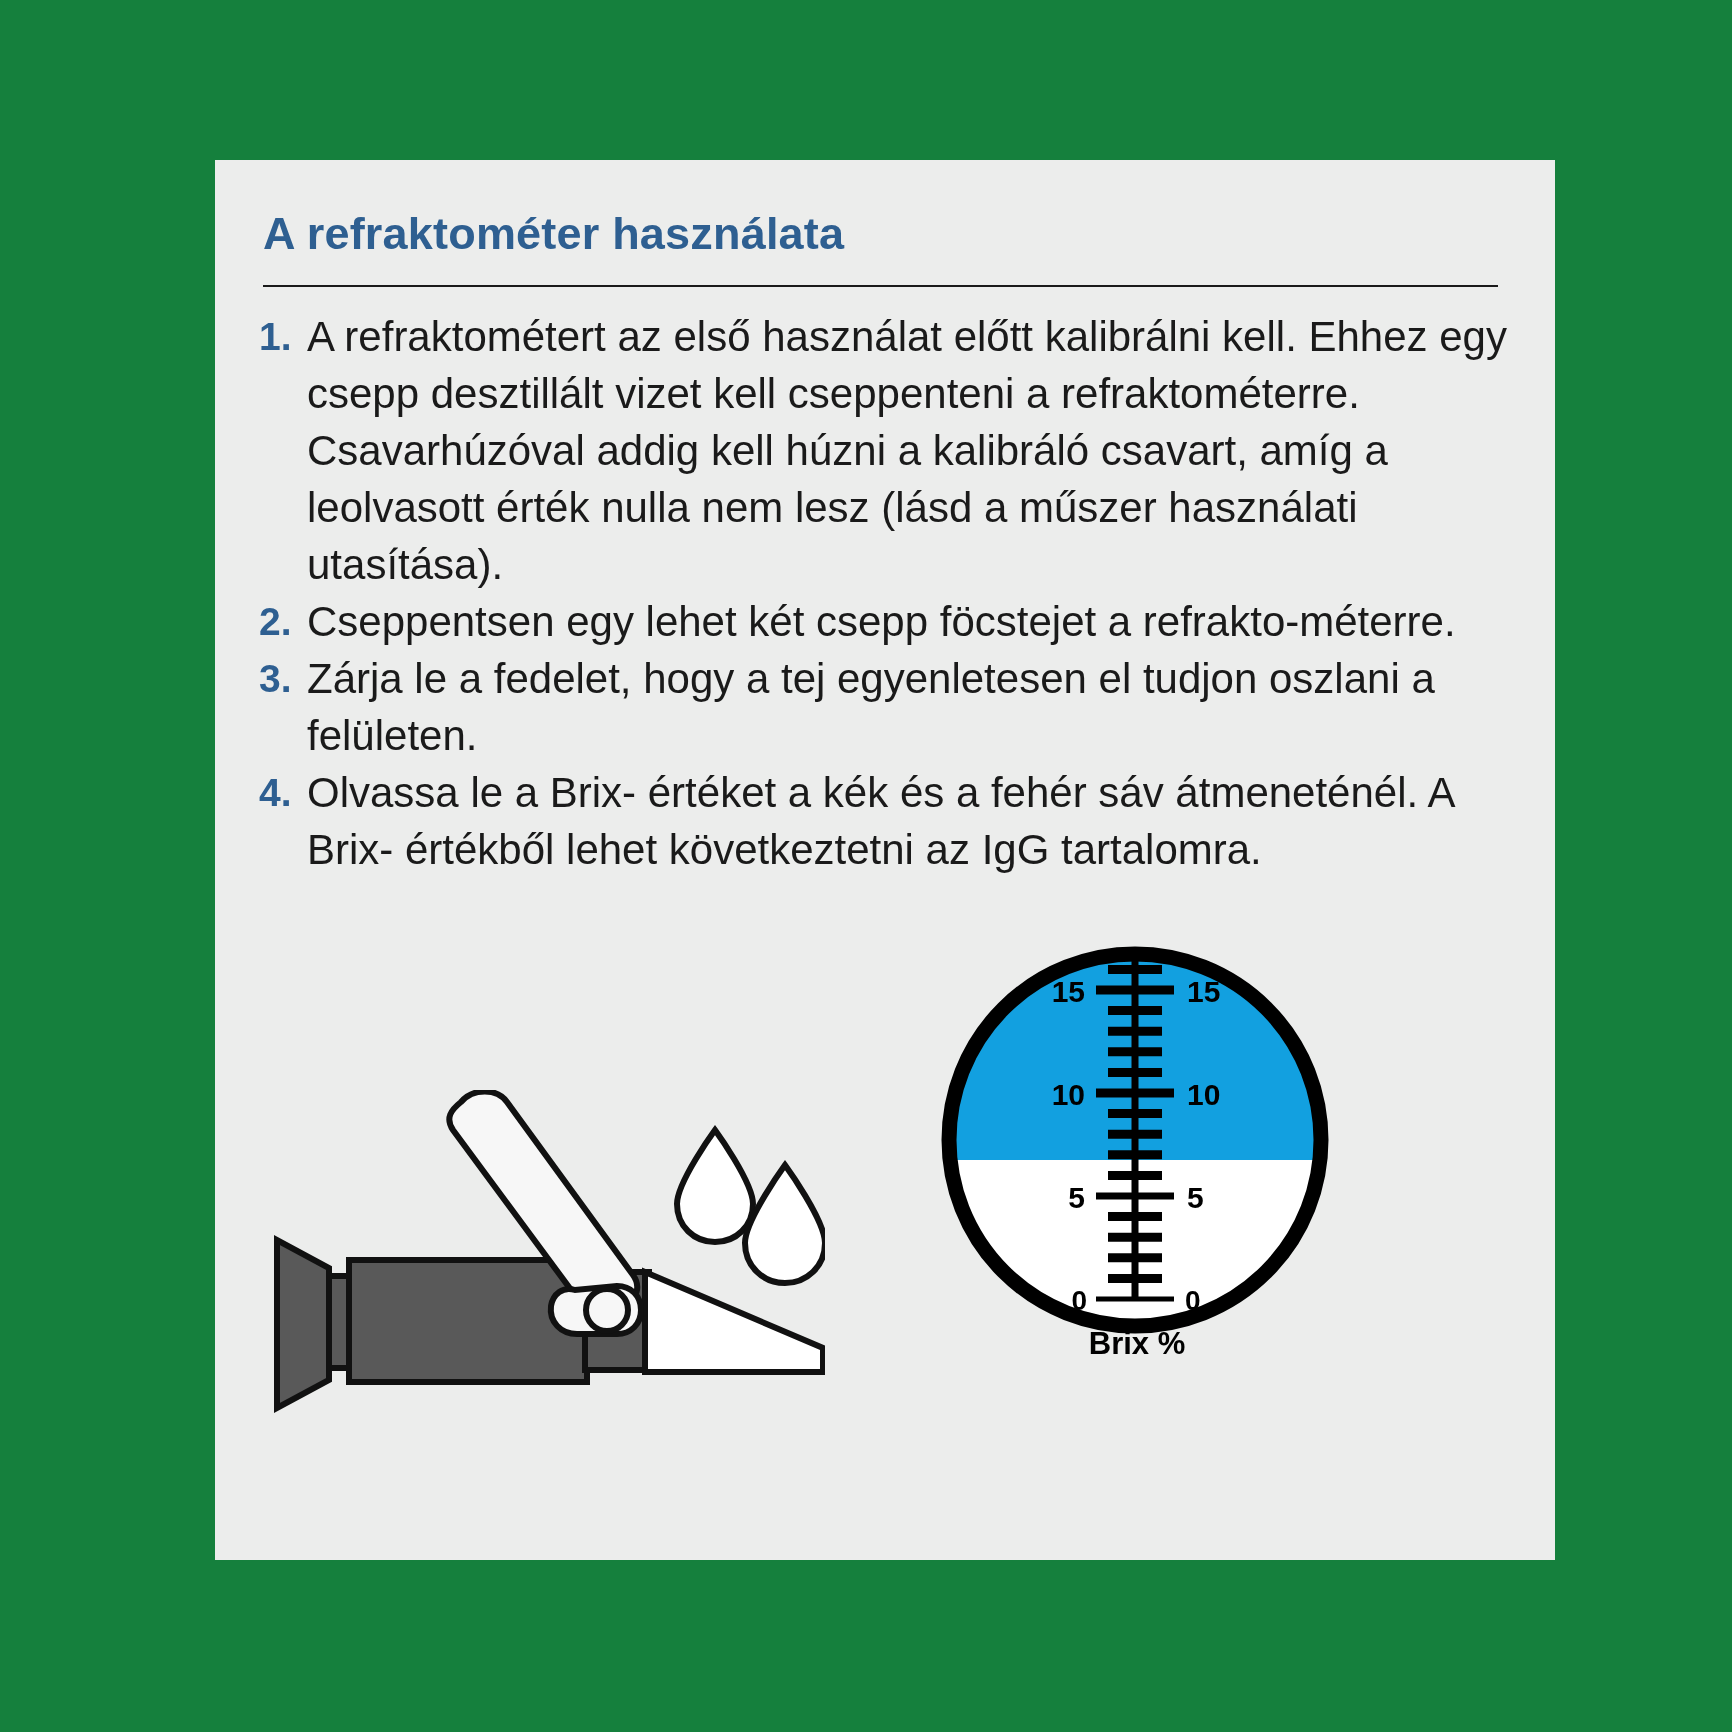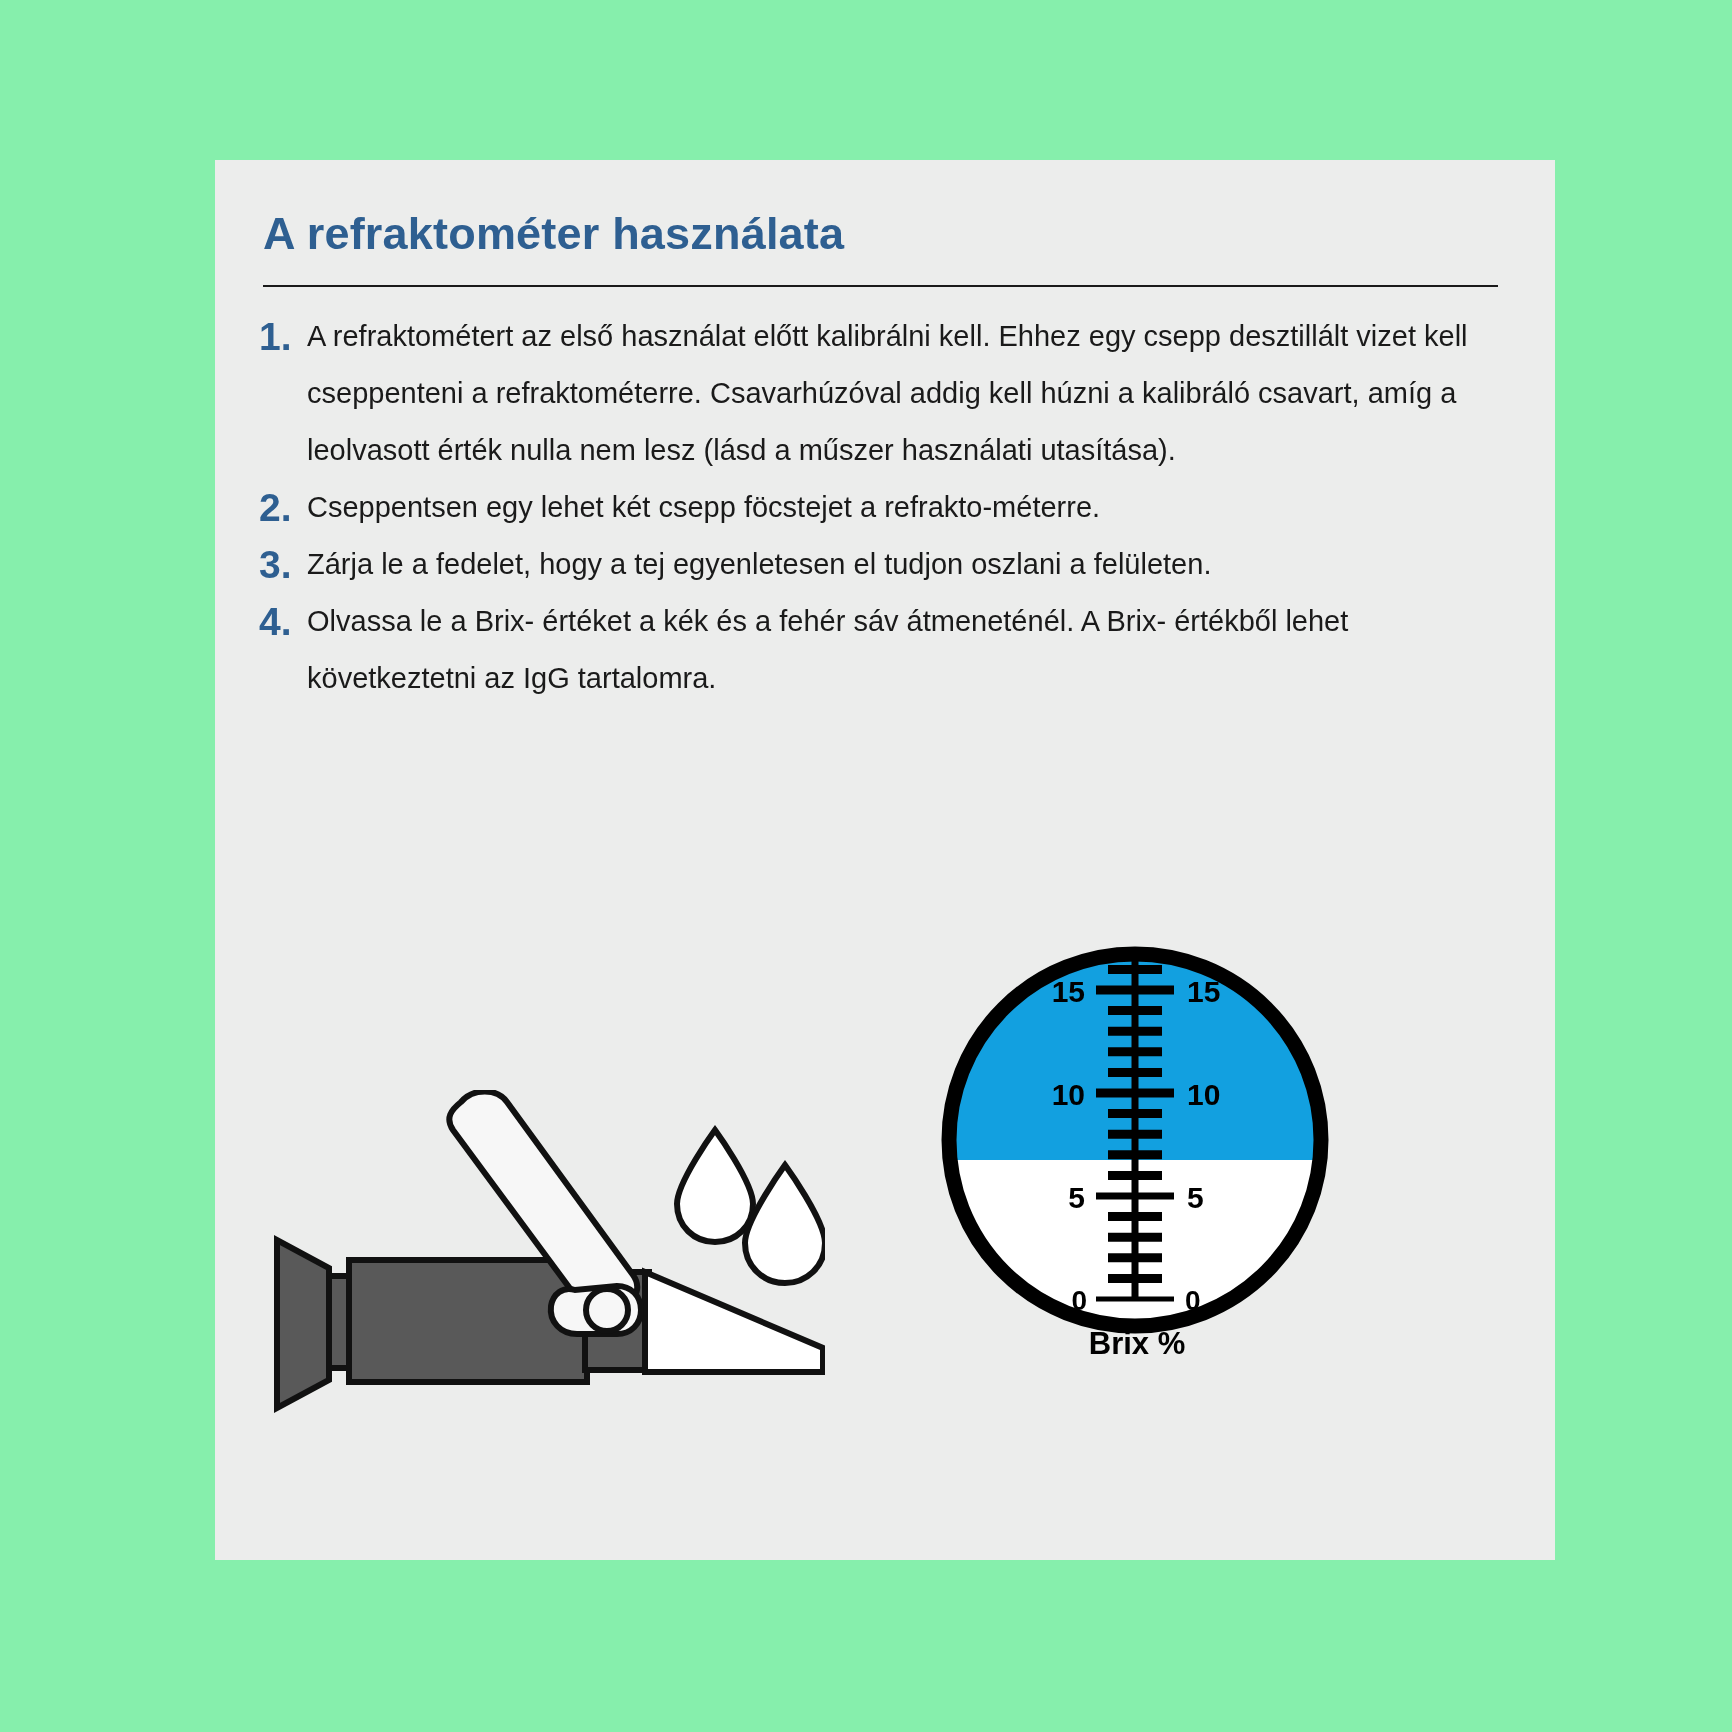--- a/index.html
+++ b/index.html
@@ -11,21 +11,21 @@
     width: 1732px;
     height: 1732px;
     font-family: "Liberation Sans", sans-serif;
     overflow: hidden;
   }
 
   #page {
     position: relative;
     width: 1732px;
     height: 1732px;
-    background: #86efac;
+    background: #15803d;
   }
 
   
   #panel {
     position: absolute;
     left: 215px;
     top: 160px;
     width: 1340px;
     height: 1400px;
     background: #ecedec;
@@ -70,21 +70,21 @@
     text-align: left;
     font-size: 39px;
     font-weight: bold;
     color: #2e5f91;
     line-height: 57px;
     padding-left: 4px;
     box-sizing: border-box;
   }
   .step-text {
     flex: 1 1 auto;
-    font-size: 29px;
+    font-size: 42px;
     color: #1a1a1a;
     line-height: 57px;
     font-weight: 400;
   }
 
   
   #device {
     position: absolute;
     left: 30px;
     top: 930px;

